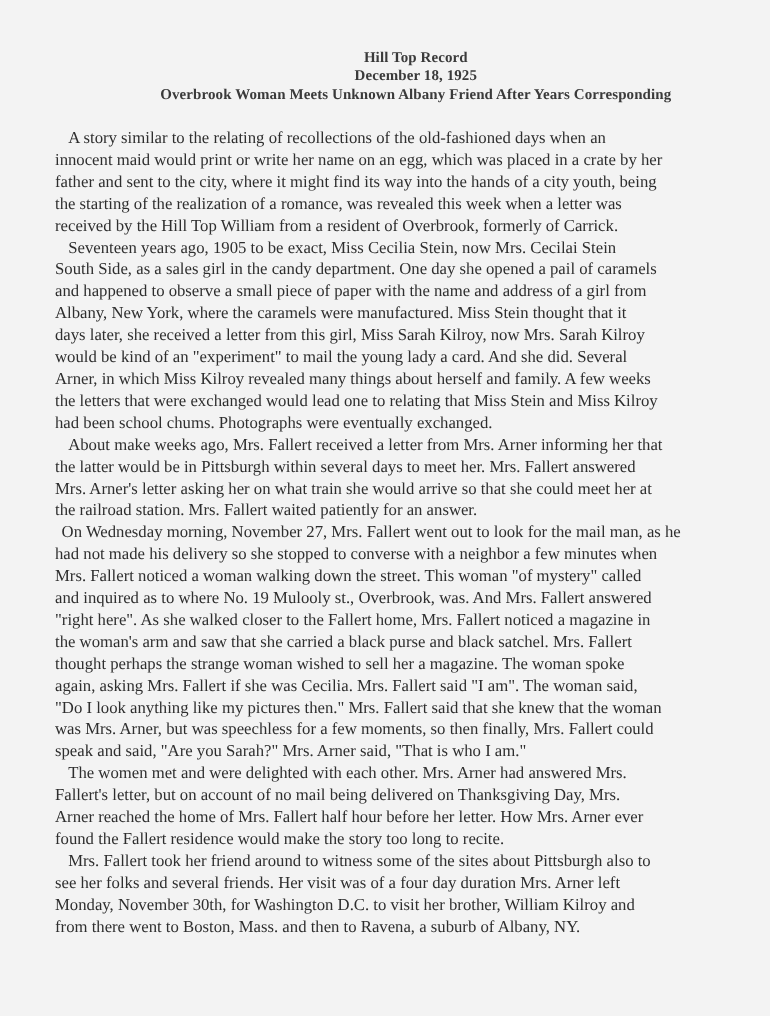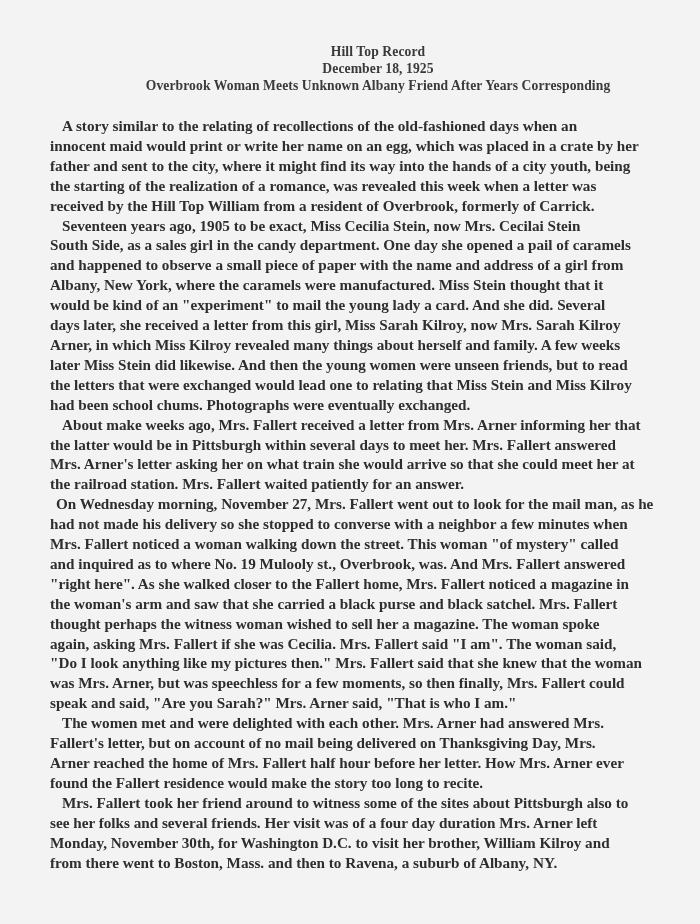--- a/index.html
+++ b/index.html
@@ -45,21 +45,20 @@
       top: 116px;
       left: 50px;
       width: 640px;
       font-size: 15.2px;
       line-height: 19.9px;
       color: #2e2e2e;
     }
     .body-text .ln {
       display: block;
       white-space: nowrap;
-      font-weight: bold;
     }
     .body-text .ln.indent {
       padding-left: 12px;
     }
     .body-text .ln.indent-sm {
       padding-left: 6px;
     }
   </style>
 </head>
 <body>
@@ -76,39 +75,38 @@
     <span class="ln indent">A story similar to the relating of recollections of the old-fashioned days when an</span>
     <span class="ln">innocent maid would print or write her name on an egg, which was placed in a crate by her</span>
     <span class="ln">father and sent to the city, where it might find its way into the hands of a city youth, being</span>
     <span class="ln">the starting of the realization of a romance, was revealed this week when a letter was</span>
     <span class="ln">received by the Hill Top William from a resident of Overbrook, formerly of Carrick.</span>
 
     <span class="ln indent">Seventeen years ago, 1905 to be exact, Miss Cecilia Stein, now Mrs. Cecilai Stein</span>
     <span class="ln">South Side, as a sales girl in the candy department.  One day she opened a pail of caramels</span>
     <span class="ln">and happened to observe a small piece of paper with the name and address of a girl from</span>
     <span class="ln">Albany, New York, where the caramels were manufactured. Miss Stein thought that it</span>
+    <span class="ln">days later, she received a letter from this girl, Miss Sarah Kilroy, now Mrs. Sarah Kilroy</span>
     <span class="ln">would be kind of an "experiment" to mail the young lady a card.  And she did.  Several</span>
-    <span class="ln">days later, she received a letter from this girl, Miss Sarah Kilroy, now Mrs. Sarah Kilroy</span>
     <span class="ln">Arner, in which Miss Kilroy revealed many things about herself and family.  A few weeks</span>
-    <span class="ln">later Miss Stein did likewise.  And then the young women were unseen friends, but to read</span>
     <span class="ln">the letters that were exchanged would lead one to relating that Miss Stein and Miss Kilroy</span>
     <span class="ln">had been school chums.  Photographs were eventually exchanged.</span>
 
     <span class="ln indent">About make weeks ago, Mrs. Fallert received a letter from Mrs. Arner informing her that</span>
     <span class="ln">the latter would be in Pittsburgh within several days to meet her.  Mrs. Fallert answered</span>
     <span class="ln">Mrs. Arner's letter asking her on what train she would arrive so that she could meet her at</span>
     <span class="ln">the railroad station.  Mrs. Fallert waited patiently for an answer.</span>
 
     <span class="ln indent-sm">On Wednesday morning, November 27, Mrs. Fallert went out to look for the mail man, as he</span>
     <span class="ln">had not made his delivery so she stopped to converse with a neighbor a few minutes when</span>
     <span class="ln">Mrs. Fallert noticed a woman walking down the street.  This woman "of mystery" called</span>
     <span class="ln">and inquired as to where No. 19 Mulooly st., Overbrook, was.  And Mrs. Fallert answered</span>
     <span class="ln">"right here".  As she walked closer to the Fallert home, Mrs. Fallert noticed a magazine in</span>
     <span class="ln">the woman's arm and saw that she carried a black purse and black satchel.  Mrs. Fallert</span>
-    <span class="ln">thought  perhaps the witness woman wished to sell her a magazine.  The woman spoke</span>
+    <span class="ln">thought  perhaps the strange woman wished to sell her a magazine.  The woman spoke</span>
     <span class="ln">again, asking Mrs. Fallert if she was Cecilia.  Mrs. Fallert said "I am".  The woman said,</span>
     <span class="ln">"Do I look anything like my pictures then."  Mrs. Fallert said that she knew that the woman</span>
     <span class="ln">was Mrs. Arner, but was speechless for a few moments, so then finally, Mrs. Fallert could</span>
     <span class="ln">speak and said, "Are you Sarah?"  Mrs. Arner said, "That is who I am."</span>
 
     <span class="ln indent">The women met and were delighted with each other.  Mrs. Arner had answered Mrs.</span>
     <span class="ln">Fallert's letter, but on account of no mail being delivered  on Thanksgiving Day, Mrs.</span>
     <span class="ln">Arner reached the home of Mrs. Fallert half hour before her letter.  How Mrs. Arner ever</span>
     <span class="ln">found the Fallert residence would make the story too long to recite.</span>
 

